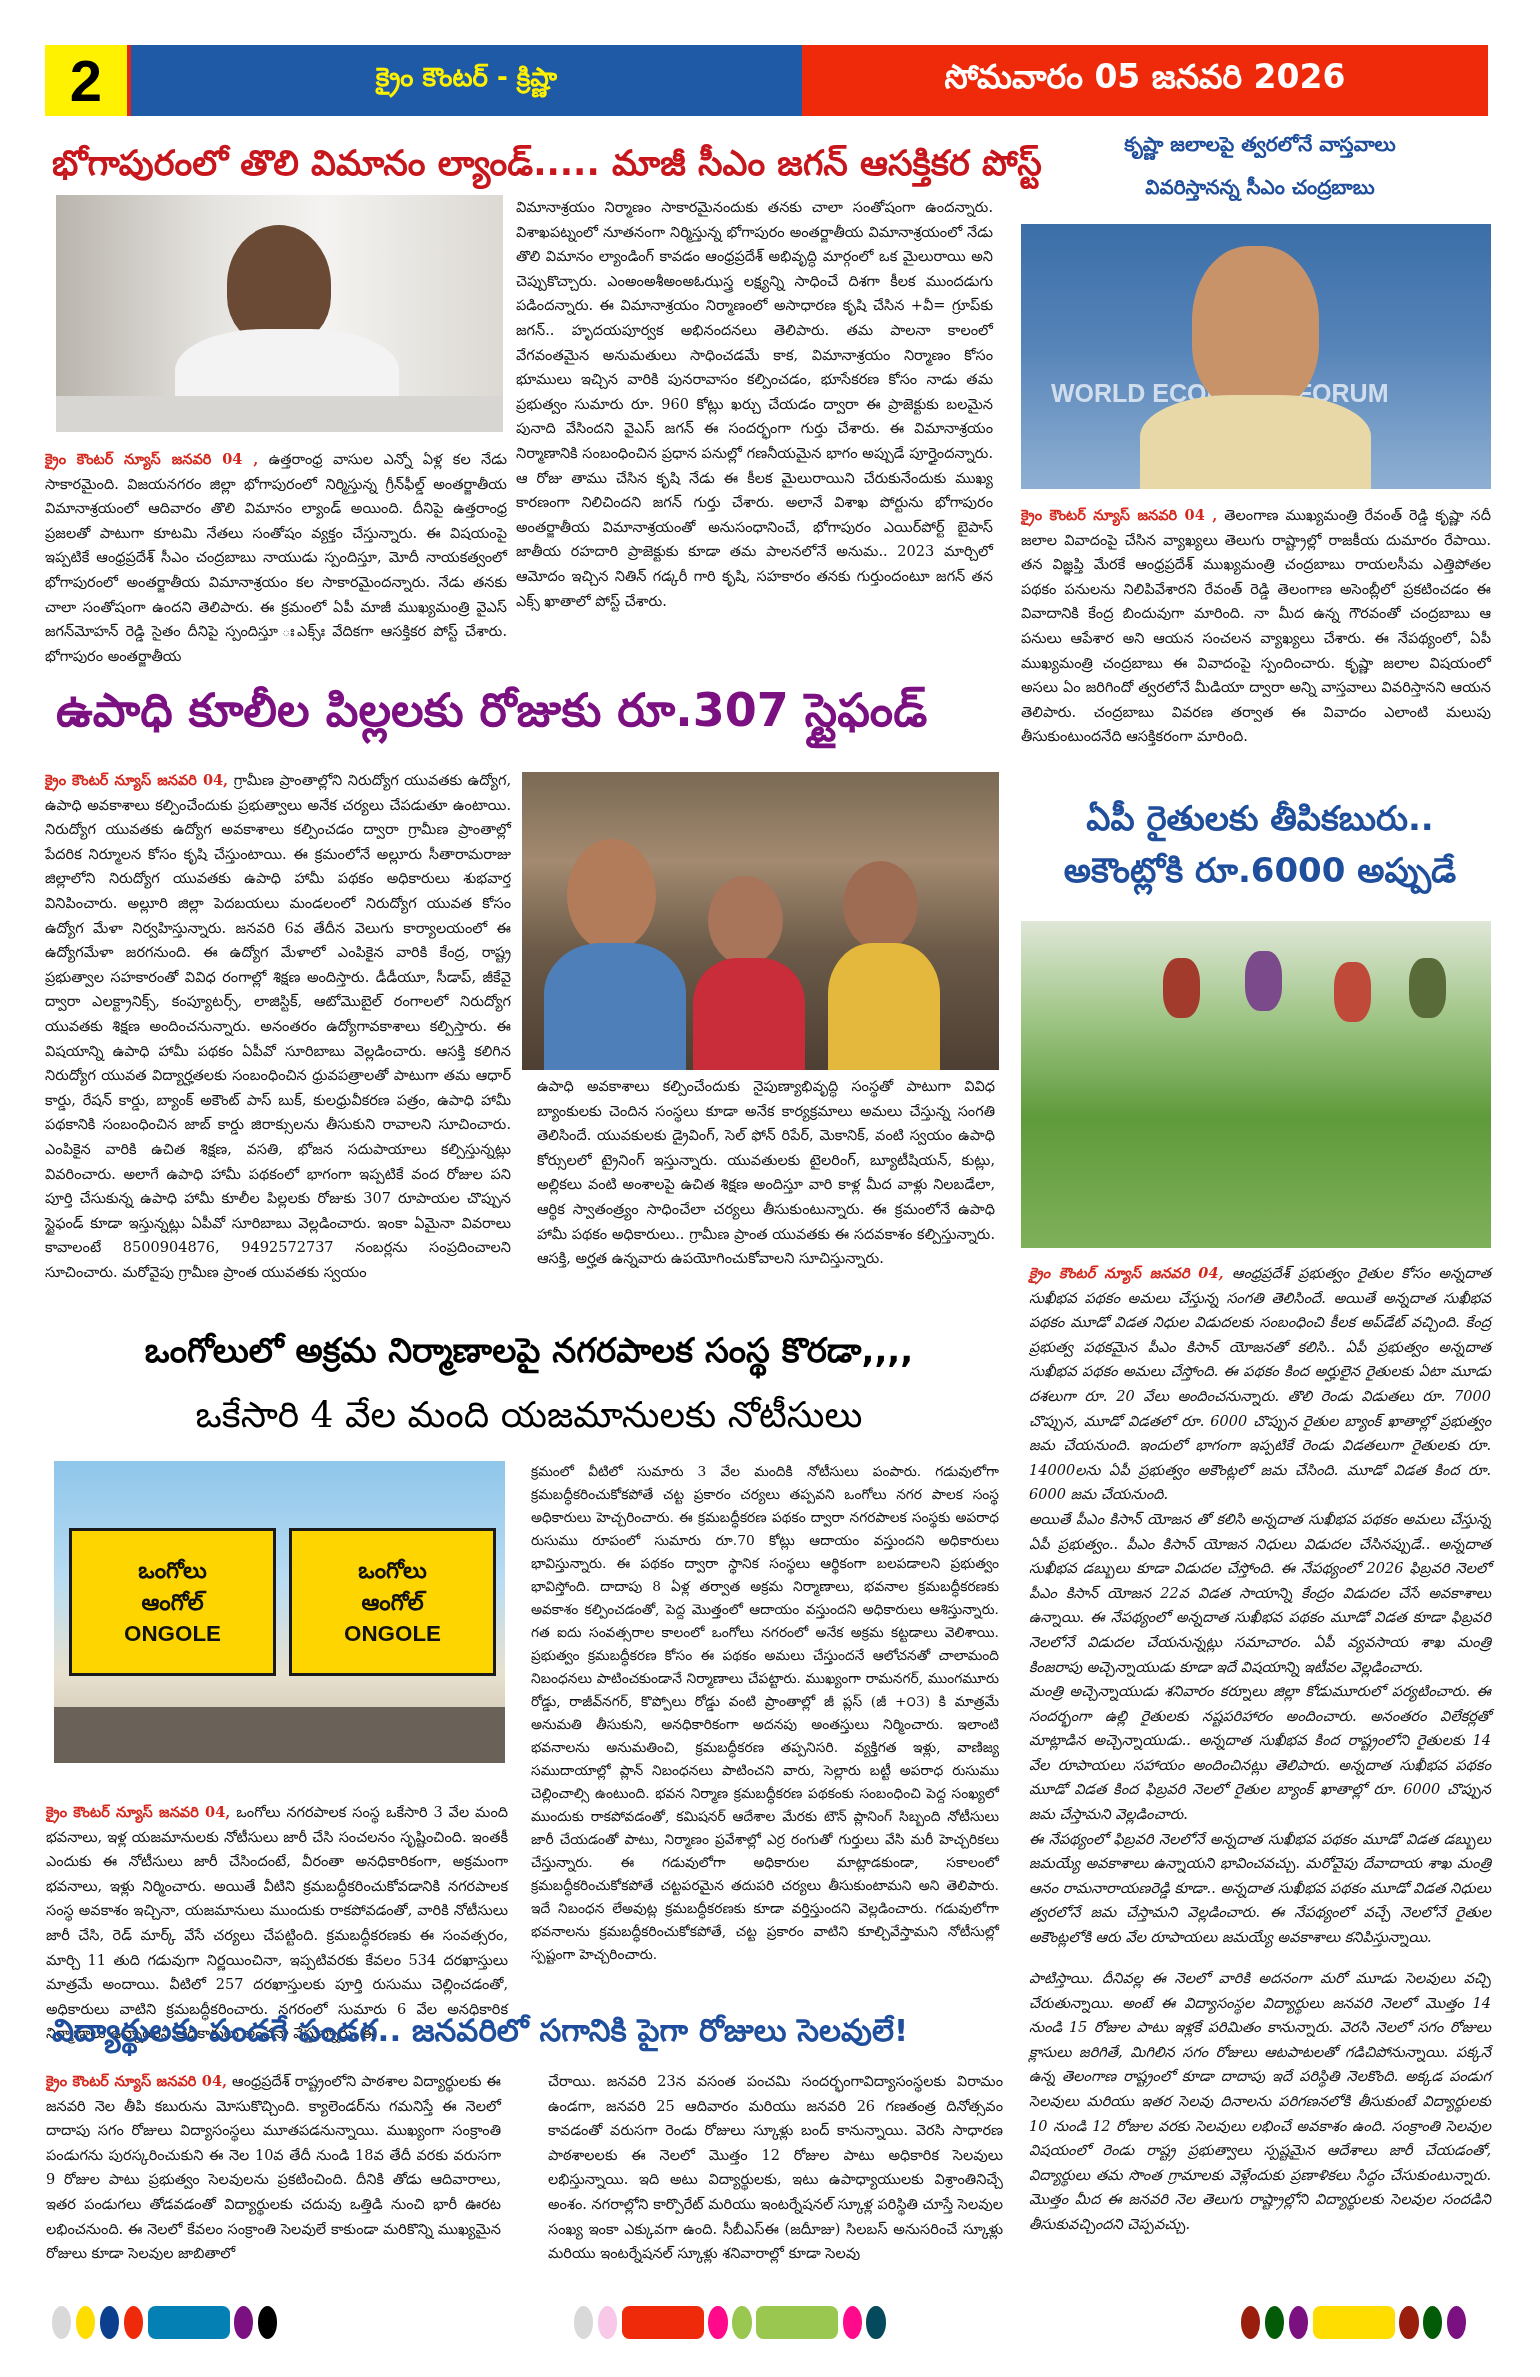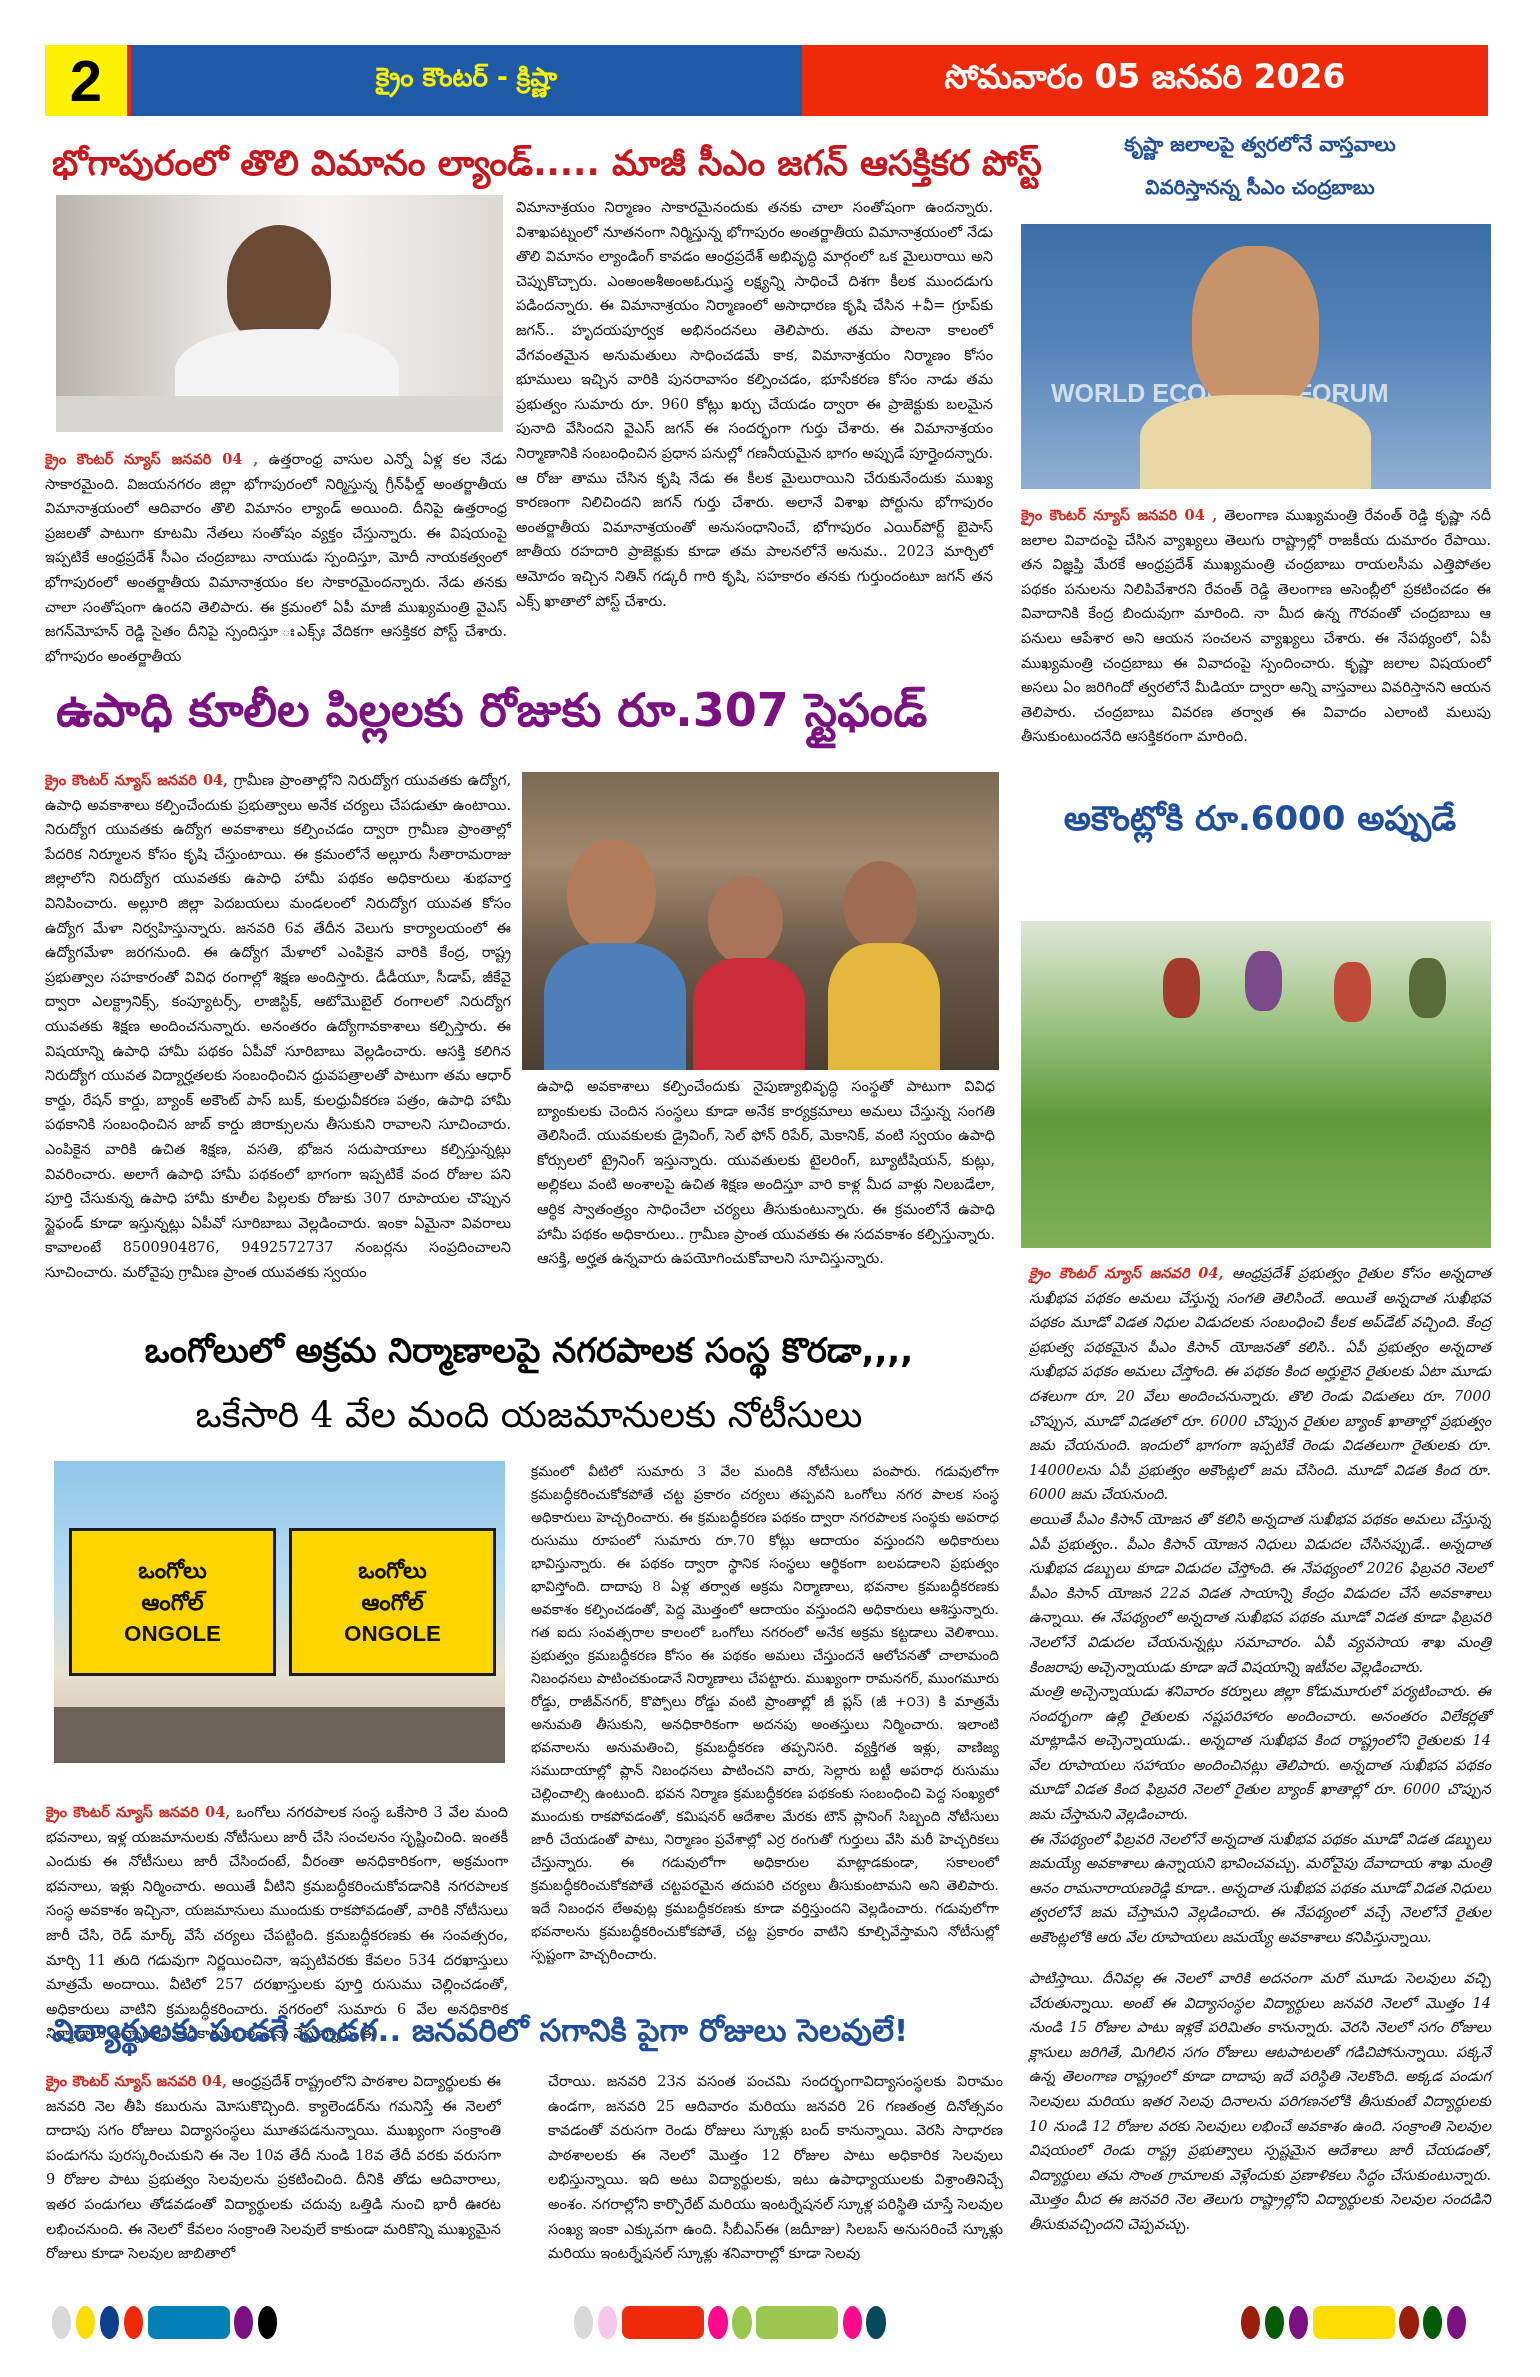--- a/index.html
+++ b/index.html
@@ -76,20 +76,21 @@
   <div style="position:absolute;left:45px;top:67px;width:89px;height:112px;border-radius:50%;background:#b27c5a;"></div>
   <div style="position:absolute;left:22.4px;top:171px;width:142px;height:127px;border-radius:40% 40% 0 0;background:#4f7fb8;"></div>
   <div style="position:absolute;left:186px;top:104px;width:75px;height:89px;border-radius:50%;background:#a8745a;"></div>
   <div style="position:absolute;left:171px;top:186px;width:112px;height:112px;border-radius:40% 40% 0 0;background:#c92d3a;"></div>
   <div style="position:absolute;left:321px;top:89px;width:75px;height:89px;border-radius:50%;background:#9e6c52;"></div>
   <div style="position:absolute;left:306px;top:171px;width:112px;height:127px;border-radius:40% 40% 0 0;background:#e3b83c;"></div>
 </div>
 <div class="abs txt" style="left:537px;top:1074px;width:458px;">ఉపాధి అవకాశాలు కల్పించేందుకు నైపుణ్యాభివృద్ధి సంస్థతో పాటుగా వివిధ బ్యాంకులకు చెందిన సంస్థలు కూడా అనేక కార్యక్రమాలు అమలు చేస్తున్న సంగతి తెలిసిందే. యువకులకు డ్రైవింగ్, సెల్ ఫోన్ రిపేర్, మెకానిక్, వంటి స్వయం ఉపాధి కోర్సులలో ట్రైనింగ్ ఇస్తున్నారు. యువతులకు టైలరింగ్, బ్యూటీషియన్, కుట్లు, అల్లికలు వంటి అంశాలపై ఉచిత శిక్షణ అందిస్తూ వారి కాళ్ల మీద వాళ్లు నిలబడేలా, ఆర్థిక స్వాతంత్ర్యం సాధించేలా చర్యలు తీసుకుంటున్నారు. ఈ క్రమంలోనే ఉపాధి హామీ పథకం అధికారులు.. గ్రామీణ ప్రాంత యువతకు ఈ సదవకాశం కల్పిస్తున్నారు. ఆసక్తి, అర్హత ఉన్నవారు ఉపయోగించుకోవాలని సూచిస్తున్నారు.</div>
 
 <div class="abs hl blue" style="left:1014px;top:792px;width:492px;text-align:center;font-size:34px;line-height:52px;">
+  <div>ఏపీ రైతులకు తీపికబురు..</div>
   <div>అకౌంట్లోకి రూ.6000 అప్పుడే</div>
 </div>
 <div class="abs img photo-paddy" style="left:1021px;top:921px;width:470px;height:327px;">
   <div style="position:absolute;left:142px;top:37px;width:37px;height:60px;border-radius:40%;background:#a33b2c;"></div>
   <div style="position:absolute;left:224px;top:30px;width:37px;height:60px;border-radius:40%;background:#7b4a8a;"></div>
   <div style="position:absolute;left:313px;top:41px;width:37px;height:60px;border-radius:40%;background:#c04a3a;"></div>
   <div style="position:absolute;left:388px;top:37px;width:37px;height:60px;border-radius:40%;background:#5a6b3a;"></div>
 </div>
 <div class="abs txt" style="left:1029px;top:1261px;width:462px;font-style:italic;">
   <div class="para"><span class="dateline">క్రైం కౌంటర్ న్యూస్ జనవరి 04,</span> <span>ఆంధ్రప్రదేశ్ ప్రభుత్వం రైతుల కోసం అన్నదాత సుఖీభవ పథకం అమలు చేస్తున్న సంగతి తెలిసిందే. అయితే అన్నదాత సుఖీభవ పథకం మూడో విడత నిధుల విడుదలకు సంబంధించి కీలక అప్‌డేట్ వచ్చింది. కేంద్ర ప్రభుత్వ పథకమైన పీఎం కిసాన్ యోజనతో కలిసి.. ఏపీ ప్రభుత్వం అన్నదాత సుఖీభవ పథకం అమలు చేస్తోంది. ఈ పథకం కింద అర్హులైన రైతులకు ఏటా మూడు దశలుగా రూ. 20 వేలు అందించనున్నారు. తొలి రెండు విడుతలు రూ. 7000 చొప్పున, మూడో విడతలో రూ. 6000 చొప్పున రైతుల బ్యాంక్ ఖాతాల్లో ప్రభుత్వం జమ చేయనుంది. ఇందులో భాగంగా ఇప్పటికే రెండు విడతలుగా రైతులకు రూ. 14000లను ఏపీ ప్రభుత్వం అకౌంట్లలో జమ చేసింది. మూడో విడత కింద రూ. 6000 జమ చేయనుంది.</span></div>

